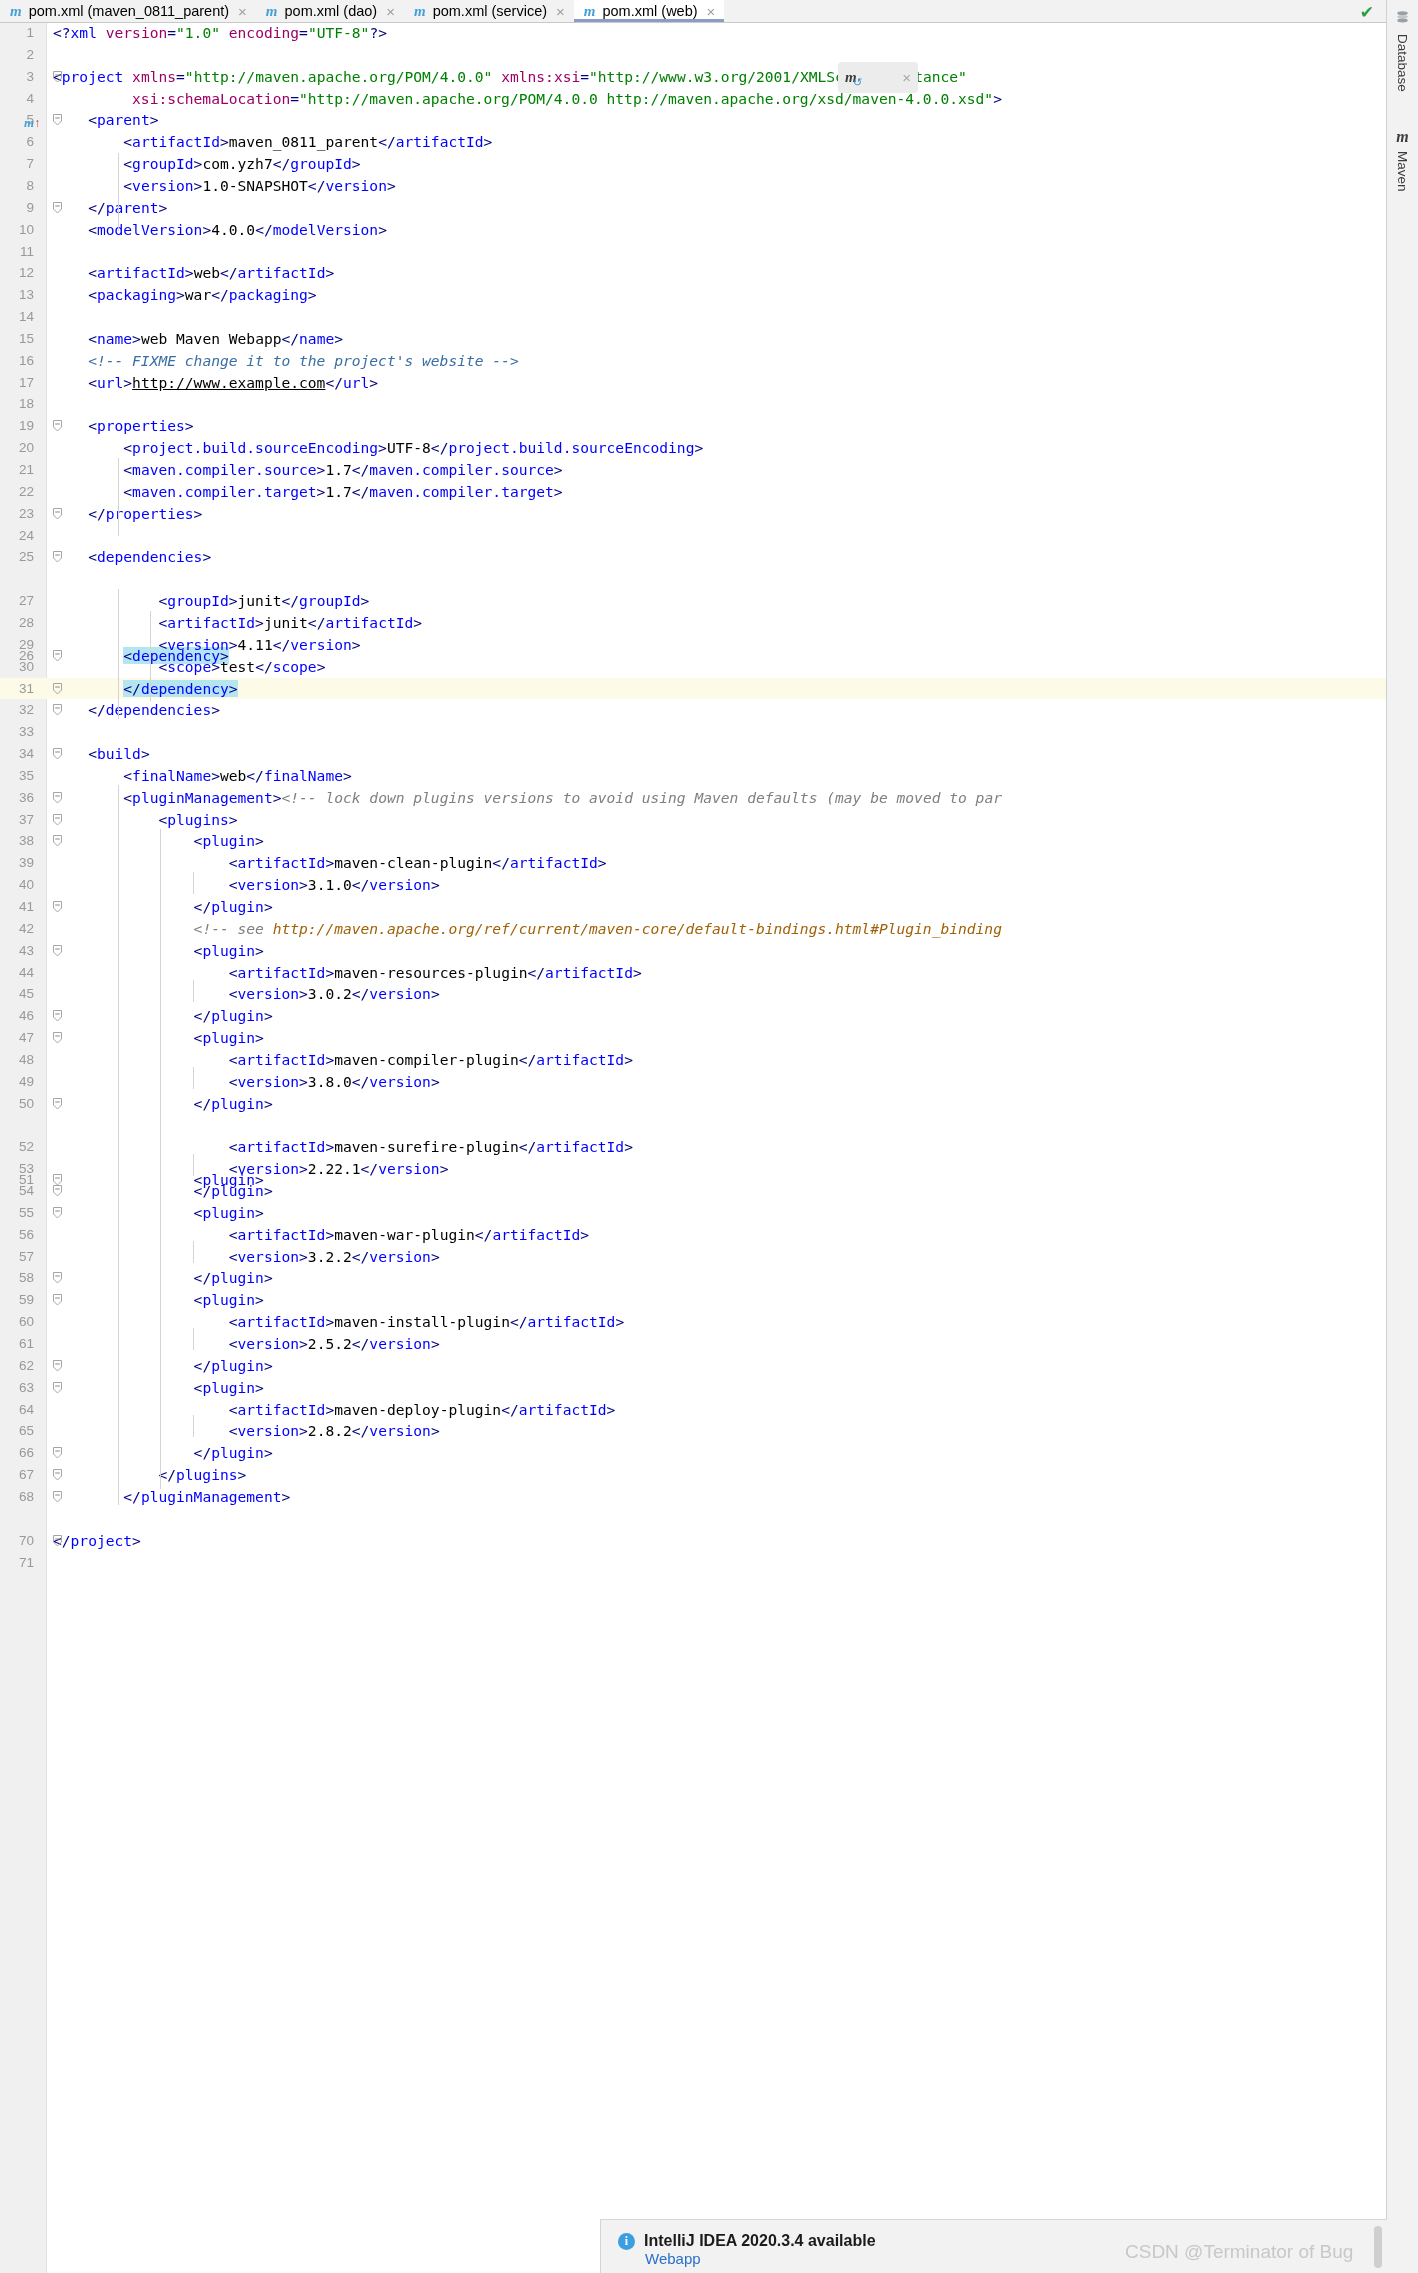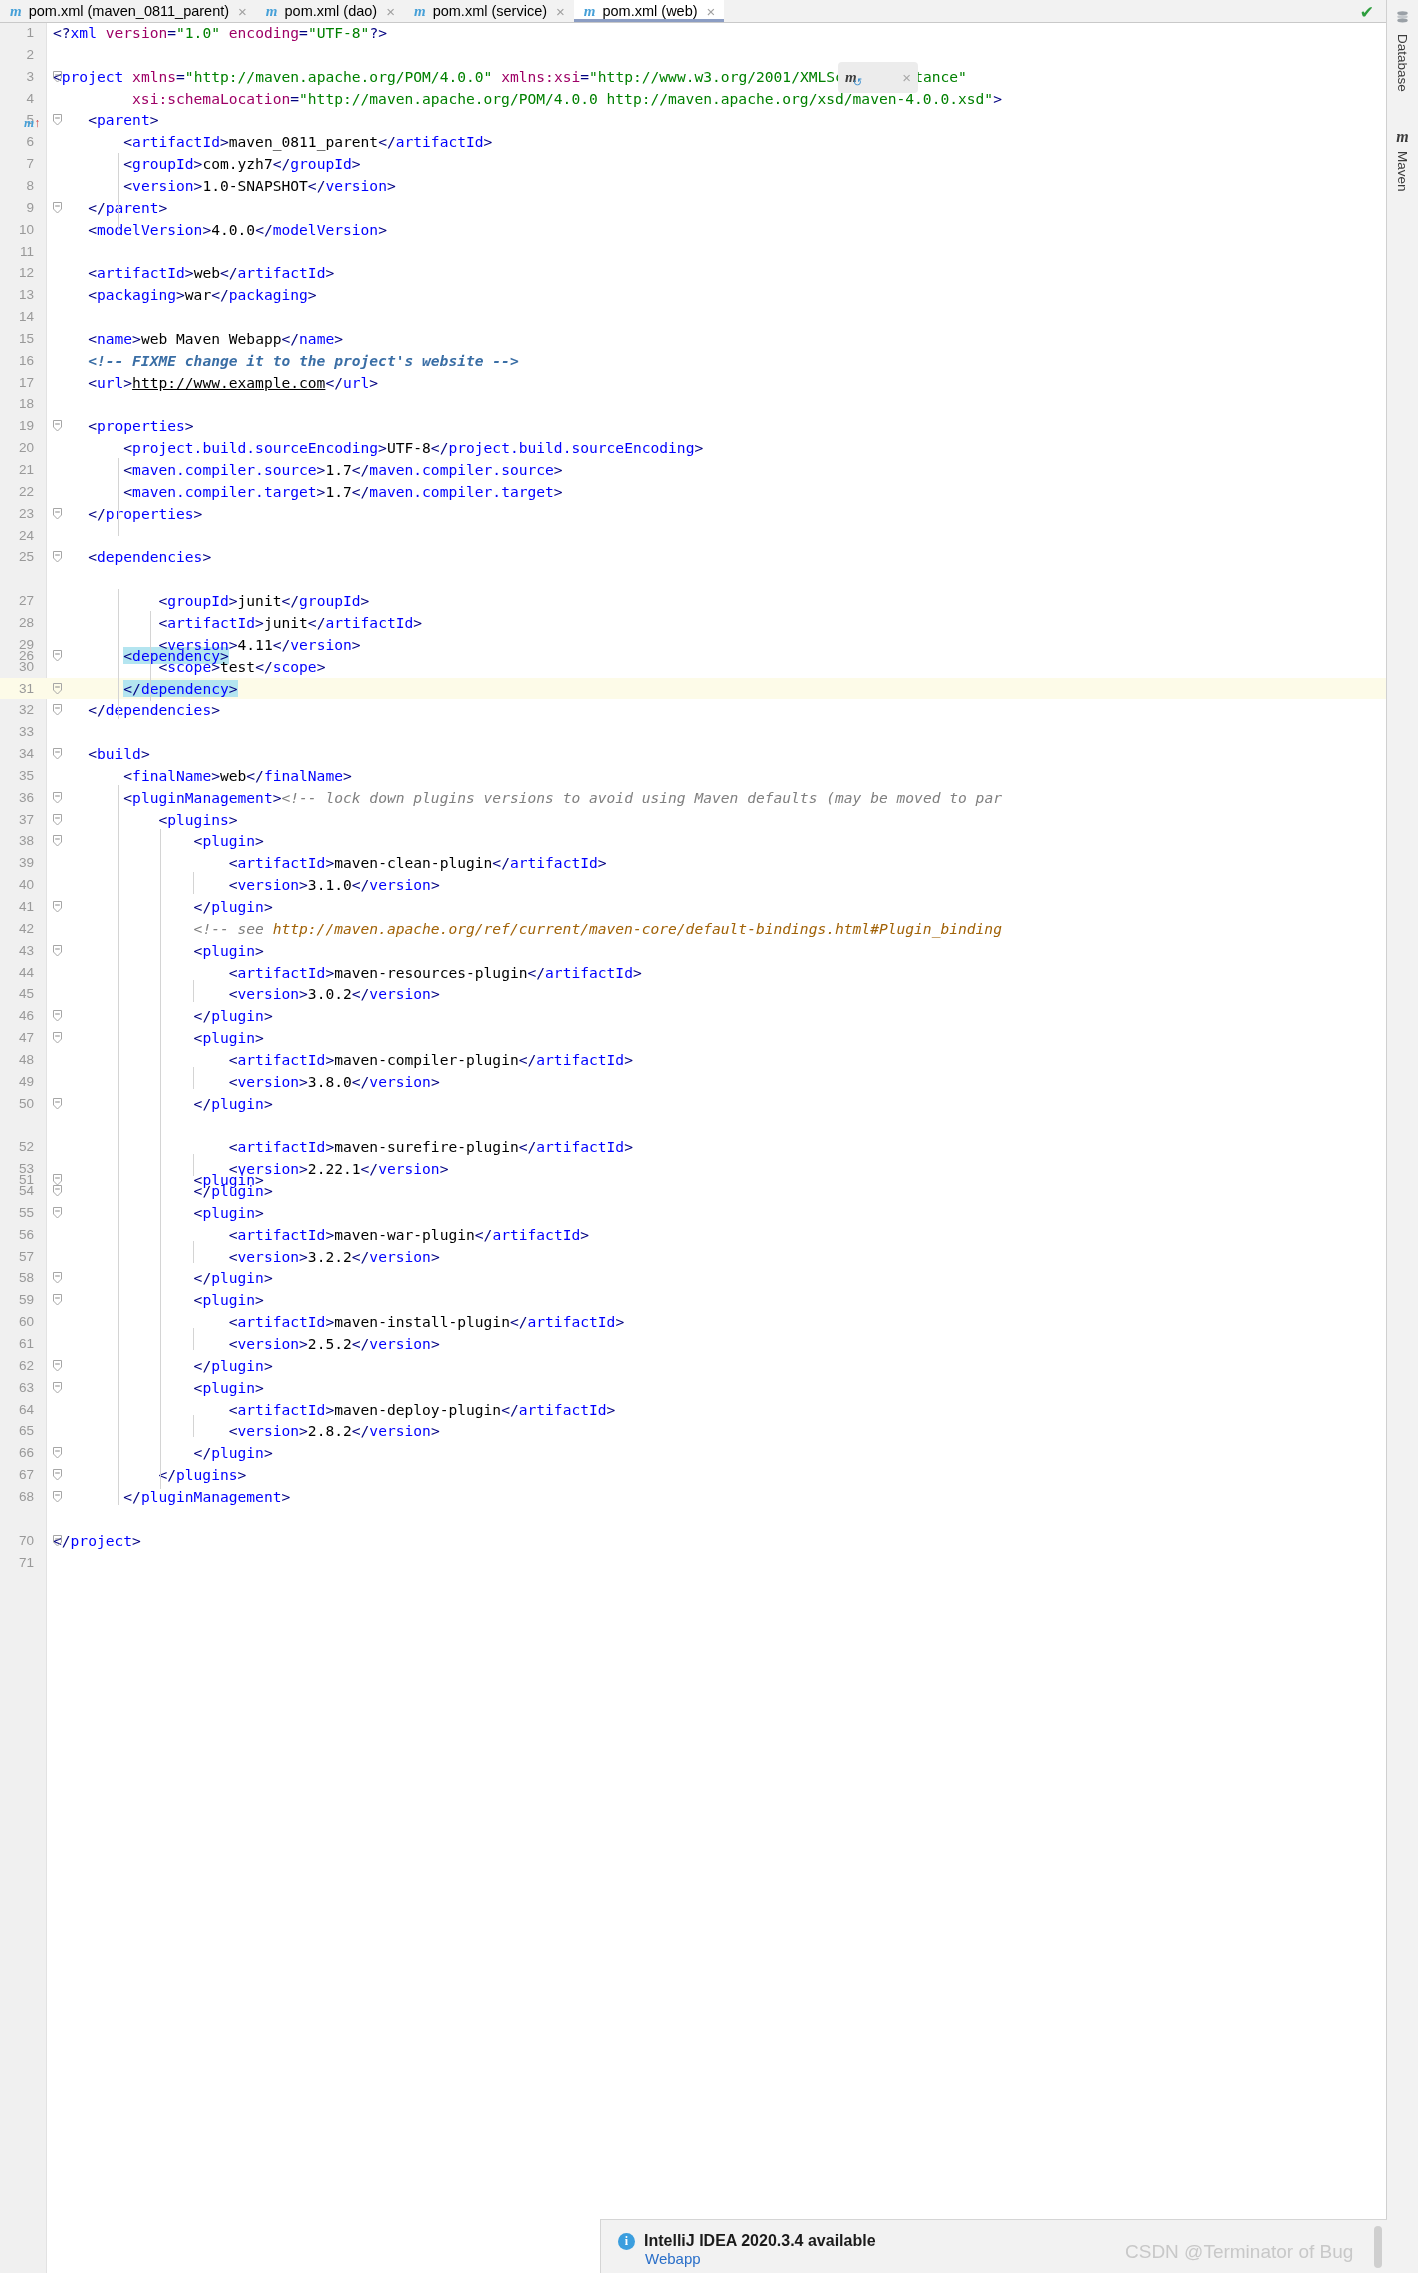--- a/index.html
+++ b/index.html
@@ -82,21 +82,21 @@
   .iguide{
     position:absolute;width:1px;background:#d4d4d4;left:0;top:0;
   }
   
   .tag{color:#000080;}
   .tagname{color:#0000ff;}
   .attr{color:#9e0066;}
   .str{color:#008000;}
   .txtv{color:#000000;}
   .cmt{color:#808080;font-style:italic;}
-  .cmtb{color:#3a6ea5;font-style:italic;font-weight:bold;text-align:center;}
+  .cmtb{color:#3a6ea5;font-style:italic;font-weight:normal;text-align:center;}
   .lnk{color:#000000;text-decoration:underline;}
   .lnkb{color:#a16207;font-style:italic;}
   .selbg{background:#b4e5f0;}
   
   .mgut{
     position:absolute;left:24px;
     font-family:"Liberation Serif",serif;font-style:italic;font-weight:bold;
     font-size:13px;color:#46a0d8;
   }
   .mgut .arrow{color:#d04040;font-size:12px;font-style:normal;font-weight:normal;}

